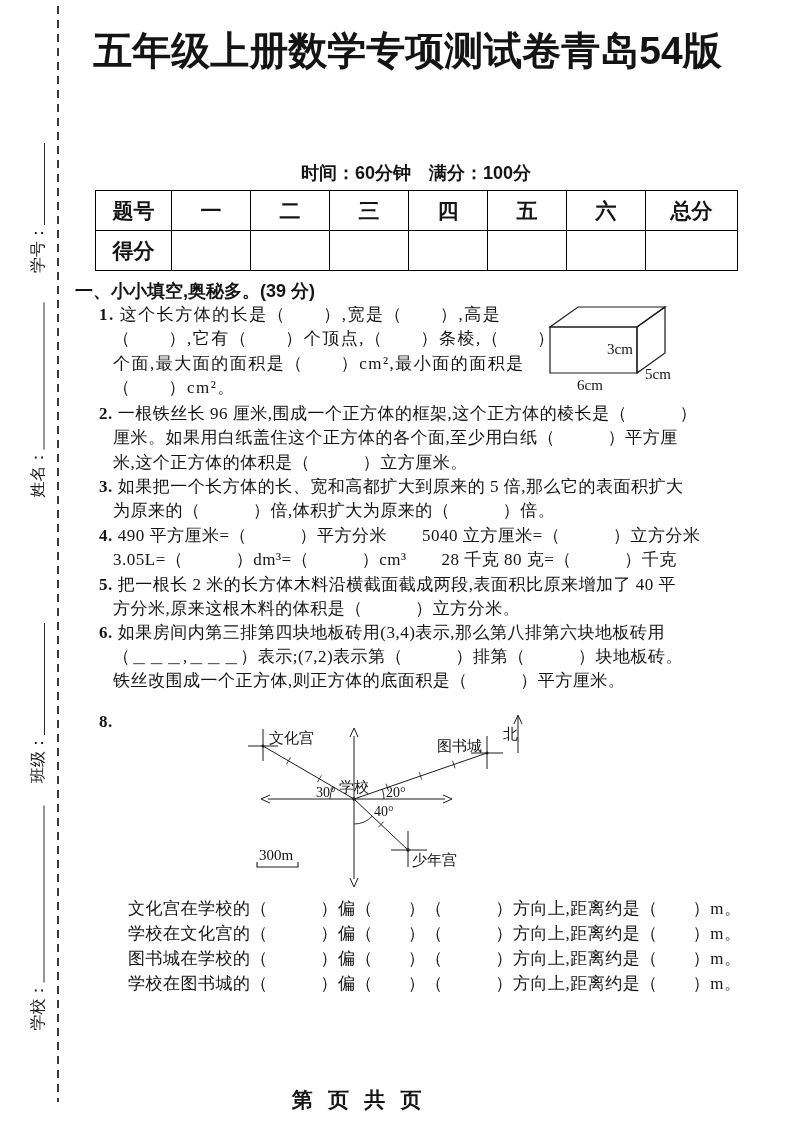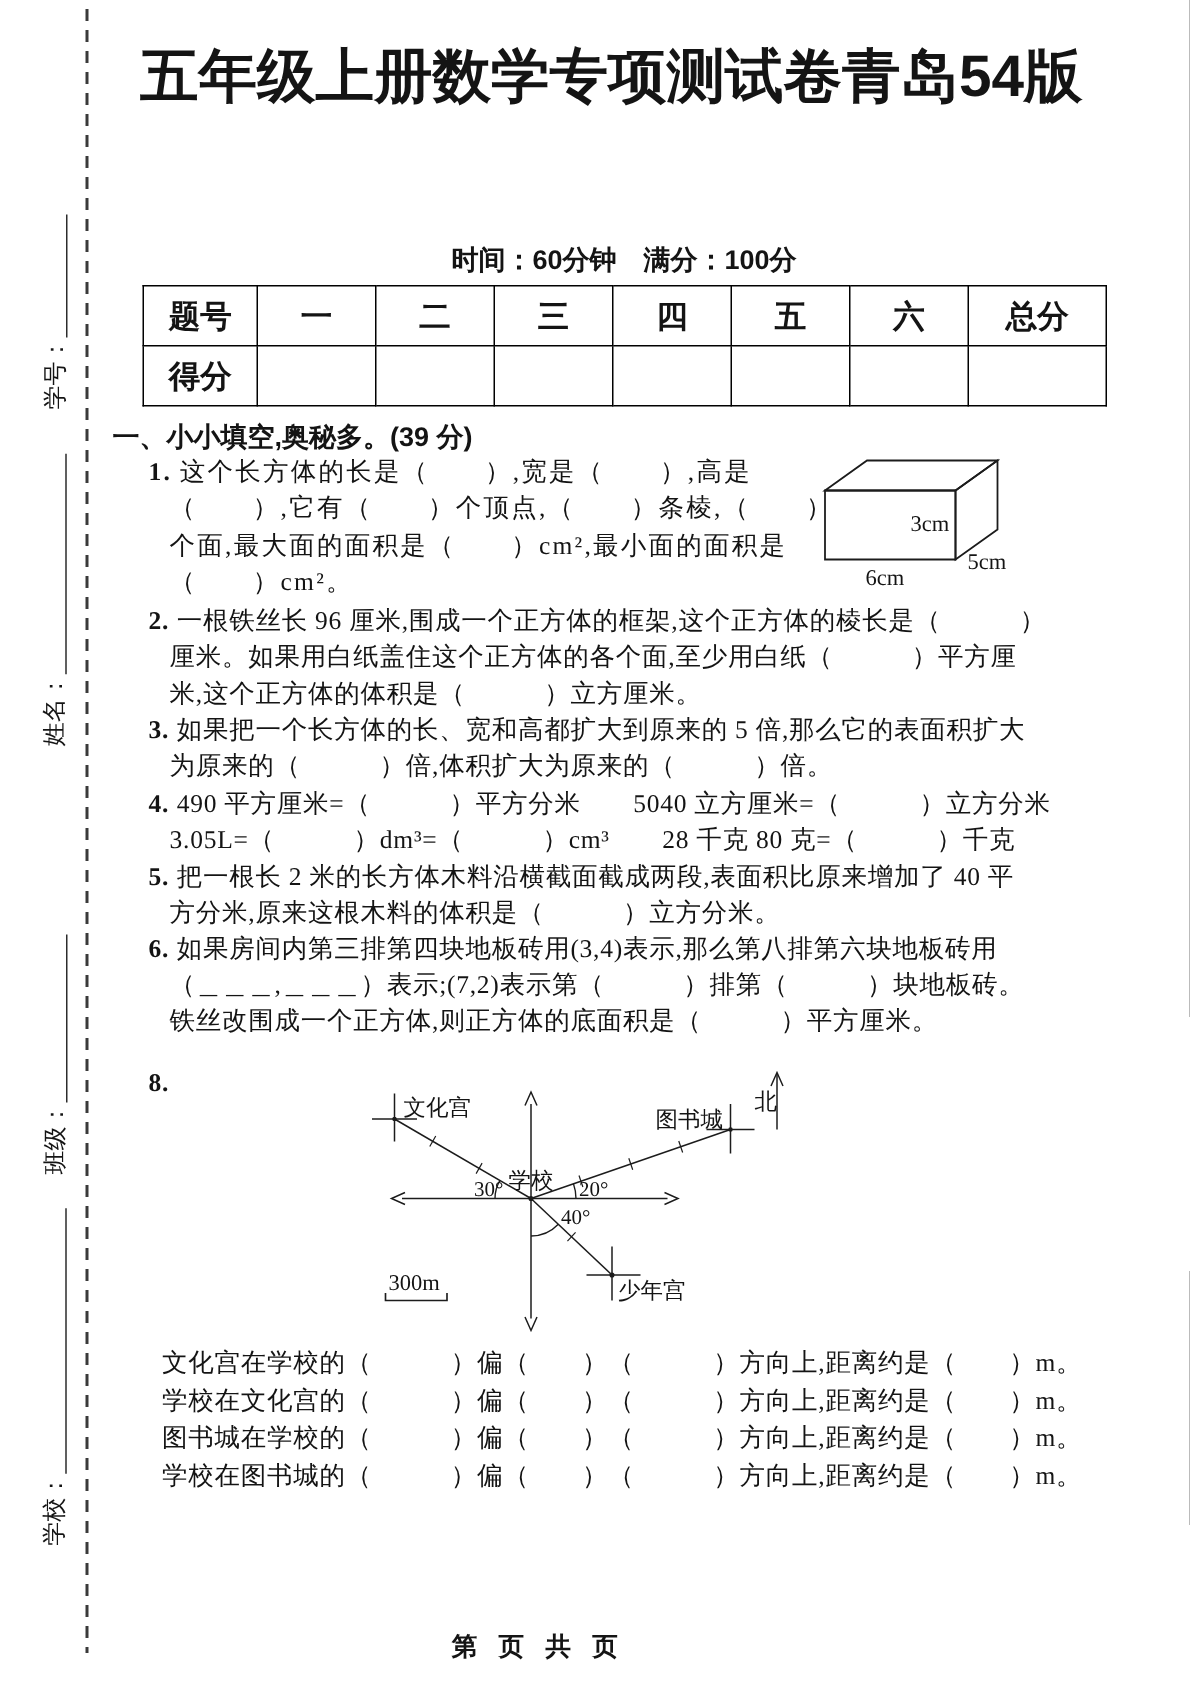--- a/index.html
+++ b/index.html
@@ -51,30 +51,30 @@
     position:absolute; left:75px; top:279px;
     font-family:"Liberation Sans","DejaVu Sans",sans-serif;
     font-size:18px; font-weight:800; white-space:nowrap;
   }
   .q { position:absolute; left:99px; }
   .qline { height:24.4px; line-height:24.4px; font-size:17px; letter-spacing:0.5px; white-space:nowrap; }
   .q .cont { padding-left:14px; }
   .qnum { font-weight:700; margin-right:5px; }
   .q1 .qline { letter-spacing:1.5px; }
   .answers { position:absolute; left:108px; top:896px; }
-  .answers .qline { height:25px; line-height:25px; }
+  .answers .qline { height:25px; line-height:25px;margin-left:20px; }
   
   .fig { position:absolute; }
   .fig svg text {
     font-family:"Liberation Serif","DejaVu Serif",serif; fill:#141414;
   }
   
   .footer {
     position:absolute; left:0; top:1086px; width:718px; text-align:center;
-    font-size:17px; font-weight:600; letter-spacing:5px;
+    font-size:21px; font-weight:600; letter-spacing:5px;
   }
 </style>
 </head>
 <body>
 
 <div class="page">
 
   <div class="fold-line"></div>
 
   <div class="side-field" style="width:130px; left:-27px; top:197px;">

